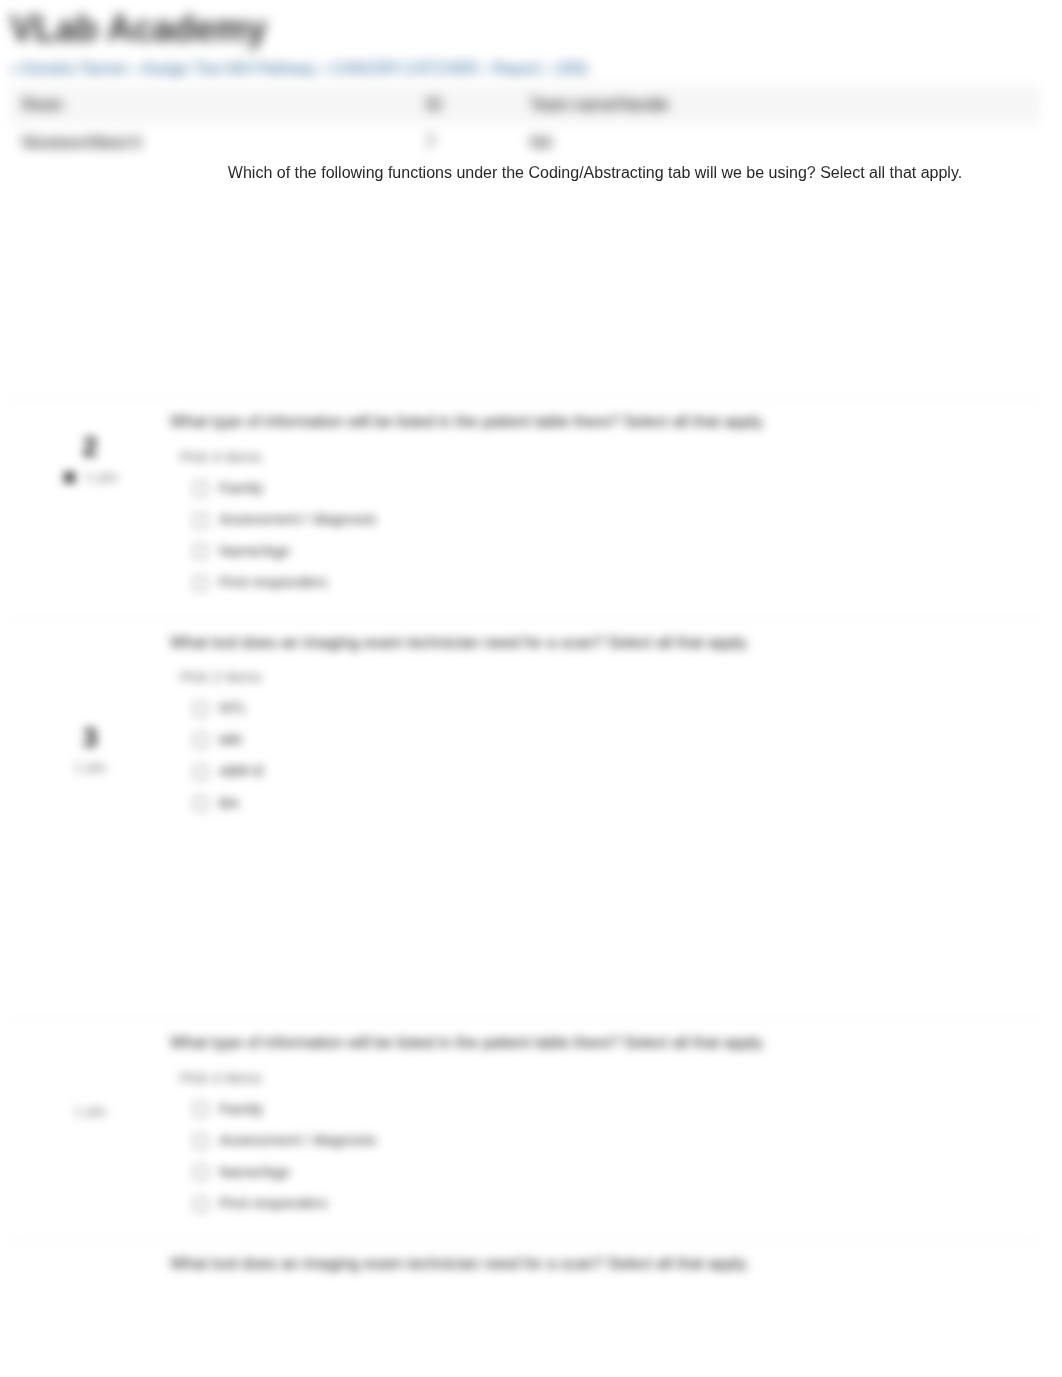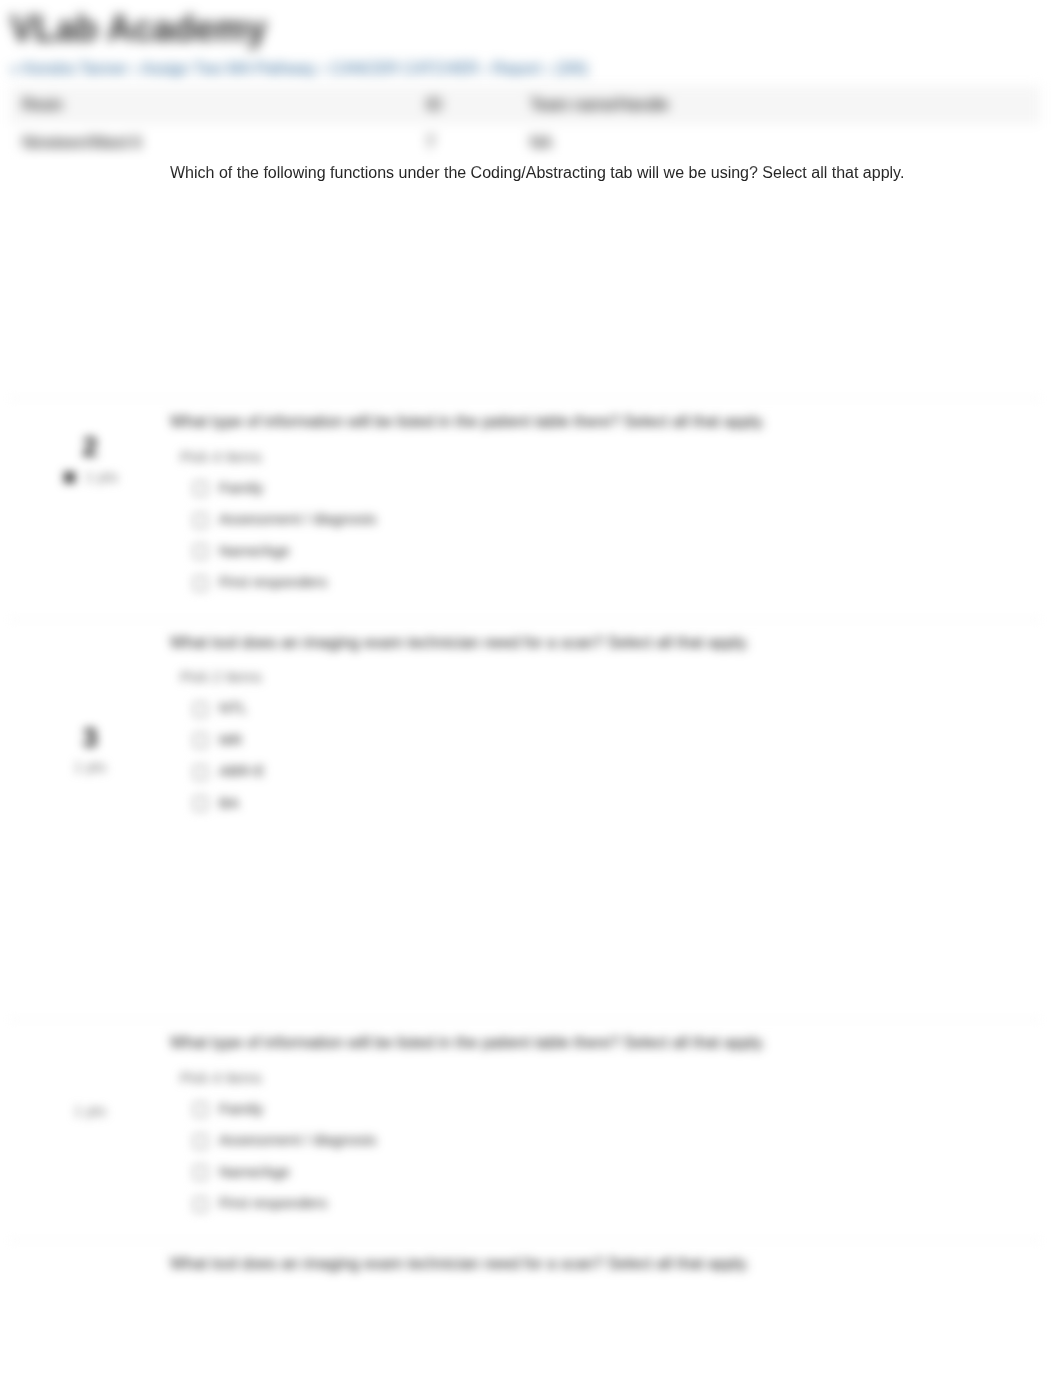--- a/index.html
+++ b/index.html
@@ -100,20 +100,21 @@
   .opts li input {
     margin-right: 12px;
     transform: scale(1.1);
     vertical-align: middle;
   }
 
   .clear-first {
     border-top: none;
     padding-top: 0;
     padding-bottom: 200px;
+    text-align: center;
   }
 
   .spacer-tall { min-height: 180px; }
 </style>
 </head>
 <body>
 
 <div class="header blur-heavy">
   <h1 class="logo">VLab Academy</h1>
   <div class="breadcrumb">« Kendra Tanner › Assign Two MA Pathway › CANCER CATCHER › Report › (3/6)</div>

